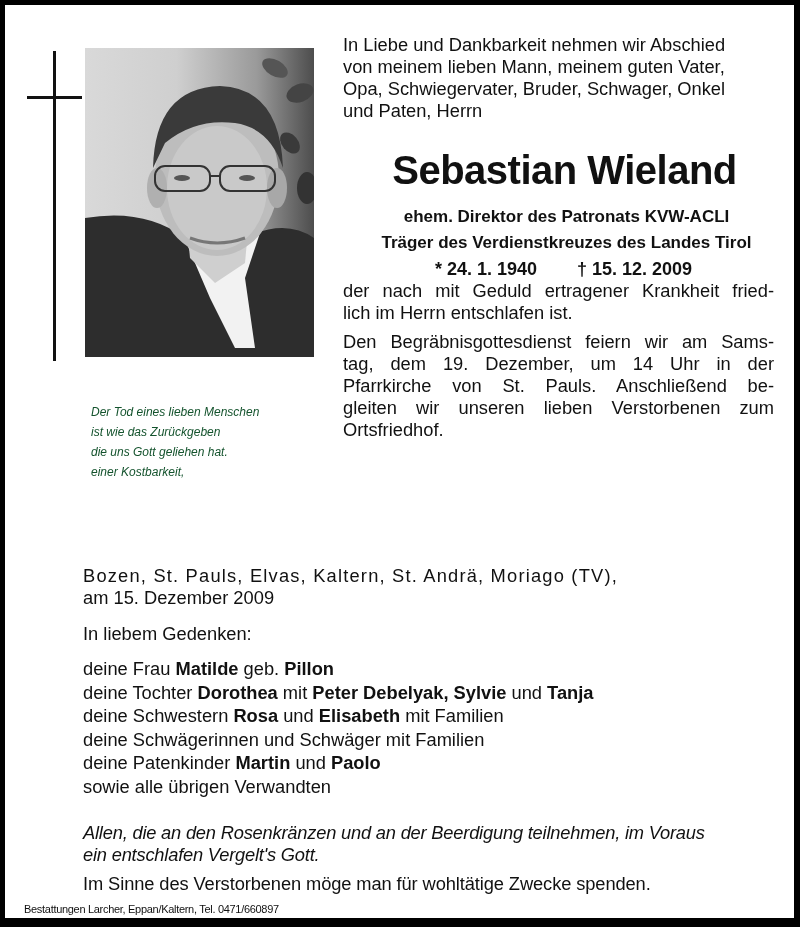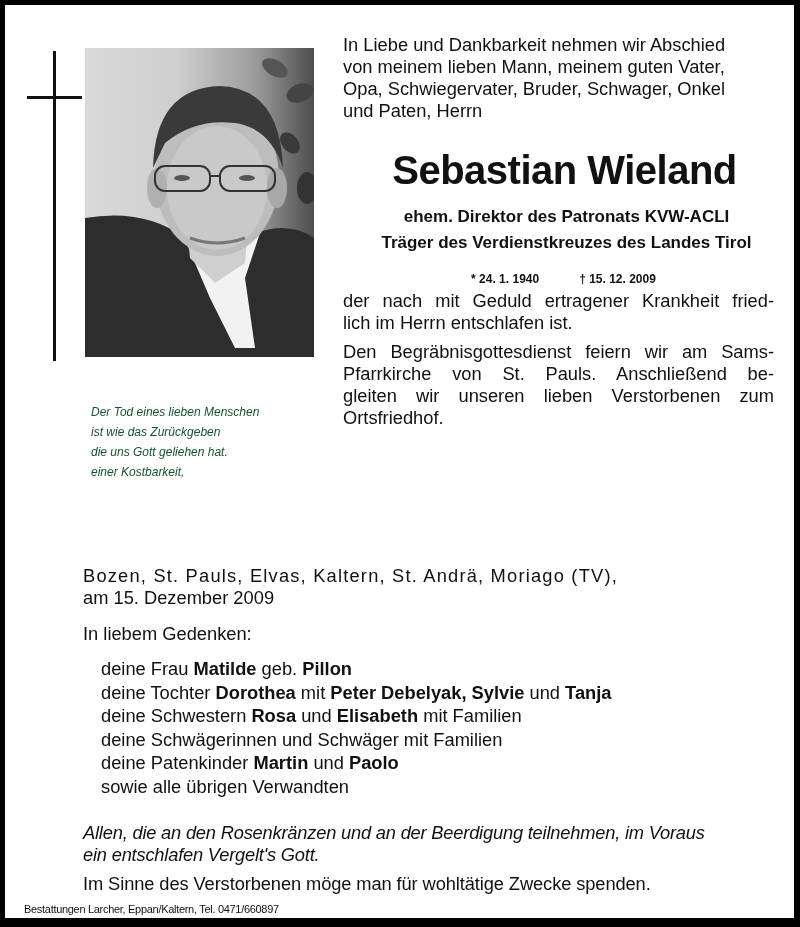--- a/index.html
+++ b/index.html
@@ -55,40 +55,40 @@
       padding-left: 12px;
     }
     .title-lines {
       text-align: center; font-weight: bold;
       font-size: 17px; line-height: 26px;
       margin-top: 10px;
       padding-left: 16px;
     }
     .dates {
       text-align: center; font-weight: bold;
-      font-size: 12px; line-height: 22px;
-      margin-top: 12px;
+      font-size: 18px; line-height: 22px;
+      margin-top: 2px;
       padding-left: 10px;
     }
     .dates span { display: inline-block; }
     .dates .gap { width: 40px; }
     .para {
       text-align: justify;
     }
     .para + .para { margin-top: 7px; }
     .para div { text-align: justify; text-align-last: justify; white-space: nowrap; }
     .para div.last { text-align-last: left; }
     .bottom {
       position: absolute; left: 78px; top: 560px;
       width: 660px;
       font-size: 18.3px; line-height: 22px;
     }
     .place { letter-spacing: 1.2px; white-space: nowrap; }
     .gedenken { margin-top: 14px; }
-    .family { margin-top: 12px; margin-left: 18px; }
+    .family { margin-top: 12px; }
     .family div { white-space: nowrap; line-height: 23.5px; }
     .family b { font-weight: bold; }
     .thanks { margin-top: 24px; font-style: italic; }
     .thanks div { white-space: nowrap; letter-spacing: -0.2px; }
     .donate { margin-top: 7px; white-space: nowrap; letter-spacing: -0.1px; }
     .footer {
       position: absolute; left: 19px; top: 898px;
       font-size: 11px; color: #111;
       letter-spacing: -0.3px;
       white-space: nowrap;
@@ -160,20 +160,21 @@
     <div class="dates">
       <span>* 24. 1. 1940</span><span class="gap"></span><span>† 15. 12. 2009</span>
     </div>
 
     <div class="para">
       <div>der nach mit Geduld ertragener Krankheit fried-</div>
       <div class="last">lich im Herrn entschlafen ist.</div>
     </div>
     <div class="para">
       <div>Den Begräbnisgottesdienst feiern wir am Sams-</div>
+      <div>tag, dem 19. Dezember, um 14 Uhr in der</div>
       <div>Pfarrkirche von St. Pauls. Anschließend be-</div>
       <div>gleiten wir unseren lieben Verstorbenen zum</div>
       <div class="last">Ortsfriedhof.</div>
     </div>
   </div>
 
   <div class="bottom">
     <div class="place">Bozen, St. Pauls, Elvas, Kaltern, St. Andrä, Moriago (TV),</div>
     <div>am 15. Dezember 2009</div>
     <div class="gedenken">In liebem Gedenken:</div>

